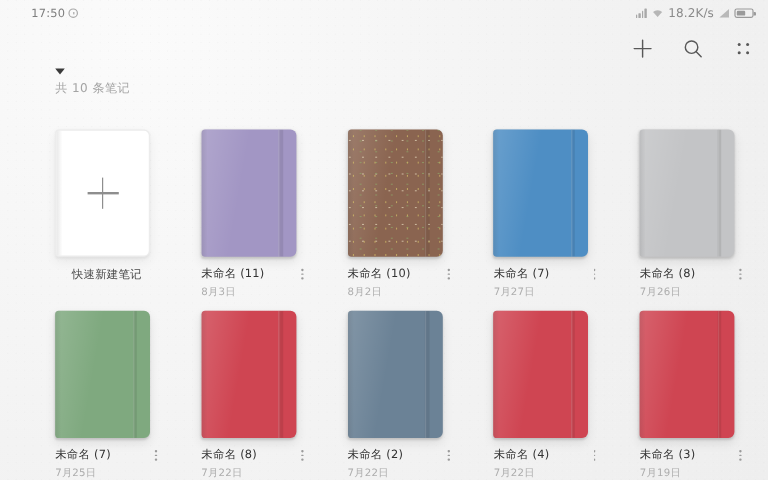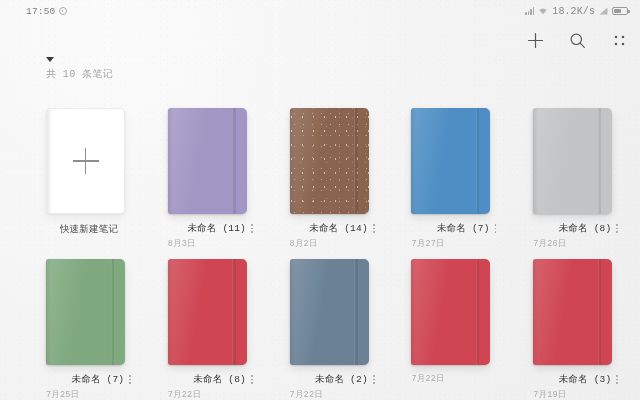--- a/index.html
+++ b/index.html
@@ -15,21 +15,20 @@
     background: #f2f2f2;
     position: relative;
   }
 
   
   .app {
     position: absolute;
     inset: 0;
     background:
       radial-gradient(circle at 18% 8%, #fbfbfb 0%, #f3f3f3 55%, #eeeeee 100%);
-    font-family: Liberation Mono, monospace;
   }
   .app::after {
     content: "";
     position: absolute;
     inset: 0;
     pointer-events: none;
     opacity: .35;
     background-image:
       radial-gradient(#ffffff 0.5px, transparent 0.6px),
       radial-gradient(#e2e2e2 0.5px, transparent 0.6px);
@@ -224,21 +223,21 @@
   .plus-big::after  { top:0; bottom:0; left:12px; width:1.6px; }
 
   
   .meta {
     margin-top: 8px;
     width: 86px;
   }
   .meta-top {
     display: flex;
     align-items: center;
-    justify-content: flex-end;
+    justify-content: space-between;
     gap: 4px;
   }
   .note-name {
     font-size: 9.5px;
     color: #333333;
     white-space: nowrap;
     letter-spacing: .2px;
   }
   .kebab {
     display: flex;
@@ -359,21 +358,21 @@
           <div class="note-date">8月3日</div>
         </div>
       </div>
       <div class="cell">
         <div class="cover speckled" style="background: rgb(138, 100, 80);">
           <div class="speck"></div>
           <div class="band"></div>
         </div>
         <div class="meta">
           <div class="meta-top">
-            <span class="note-name">未命名 (14)</span>
+            <span class="note-name">未命名 (10)</span>
             <span class="kebab">
               <i></i>
               <i></i>
               <i></i>
             </span>
           </div>
           <div class="note-date">8月2日</div>
         </div>
       </div>
       <div class="cell">
@@ -460,20 +459,28 @@
           </div>
           <div class="note-date">7月22日</div>
         </div>
       </div>
       <div class="cell">
         <div class="cover" style="background: rgb(207, 69, 82);">
           <div class="speck"></div>
           <div class="band"></div>
         </div>
         <div class="meta">
+          <div class="meta-top">
+            <span class="note-name">未命名 (4)</span>
+            <span class="kebab">
+              <i></i>
+              <i></i>
+              <i></i>
+            </span>
+          </div>
           <div class="note-date">7月22日</div>
         </div>
       </div>
       <div class="cell">
         <div class="cover" style="background: rgb(207, 69, 82);">
           <div class="speck"></div>
           <div class="band"></div>
         </div>
         <div class="meta">
           <div class="meta-top">

